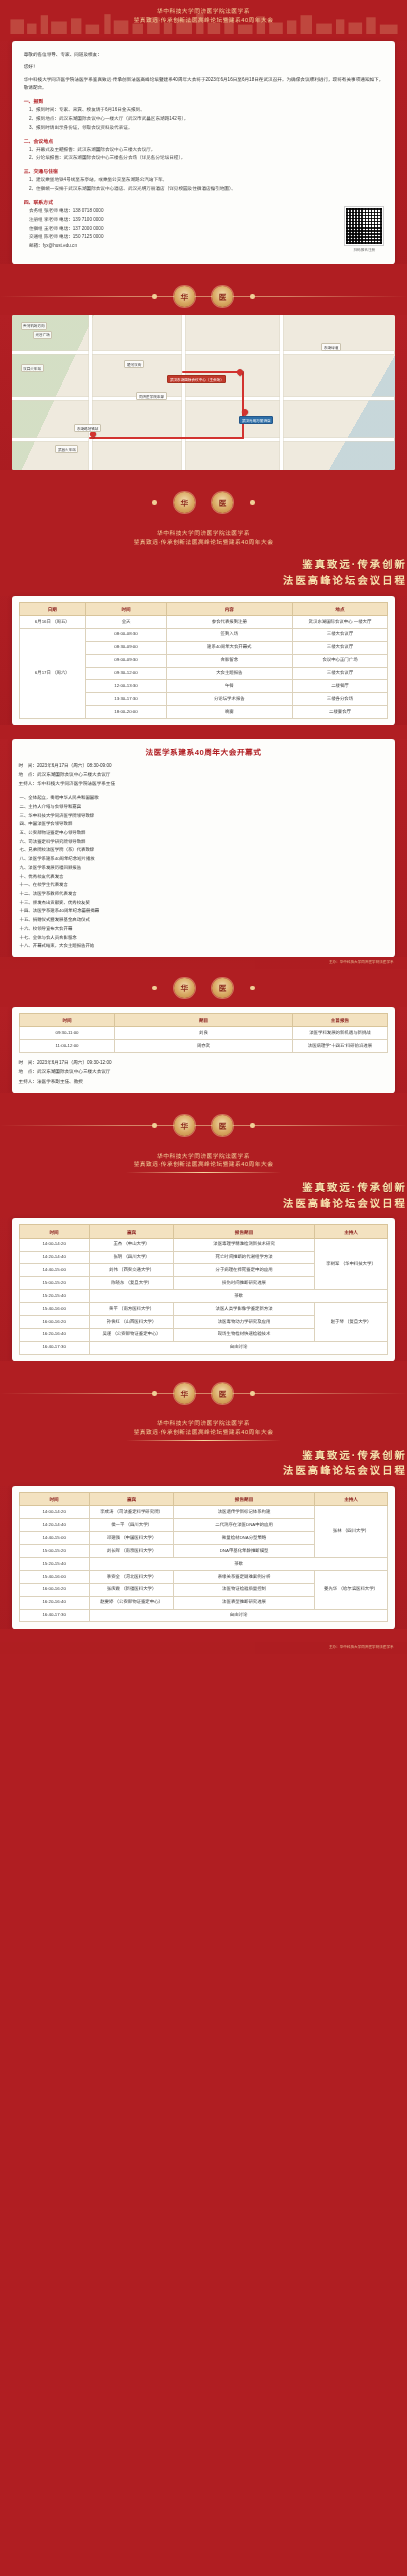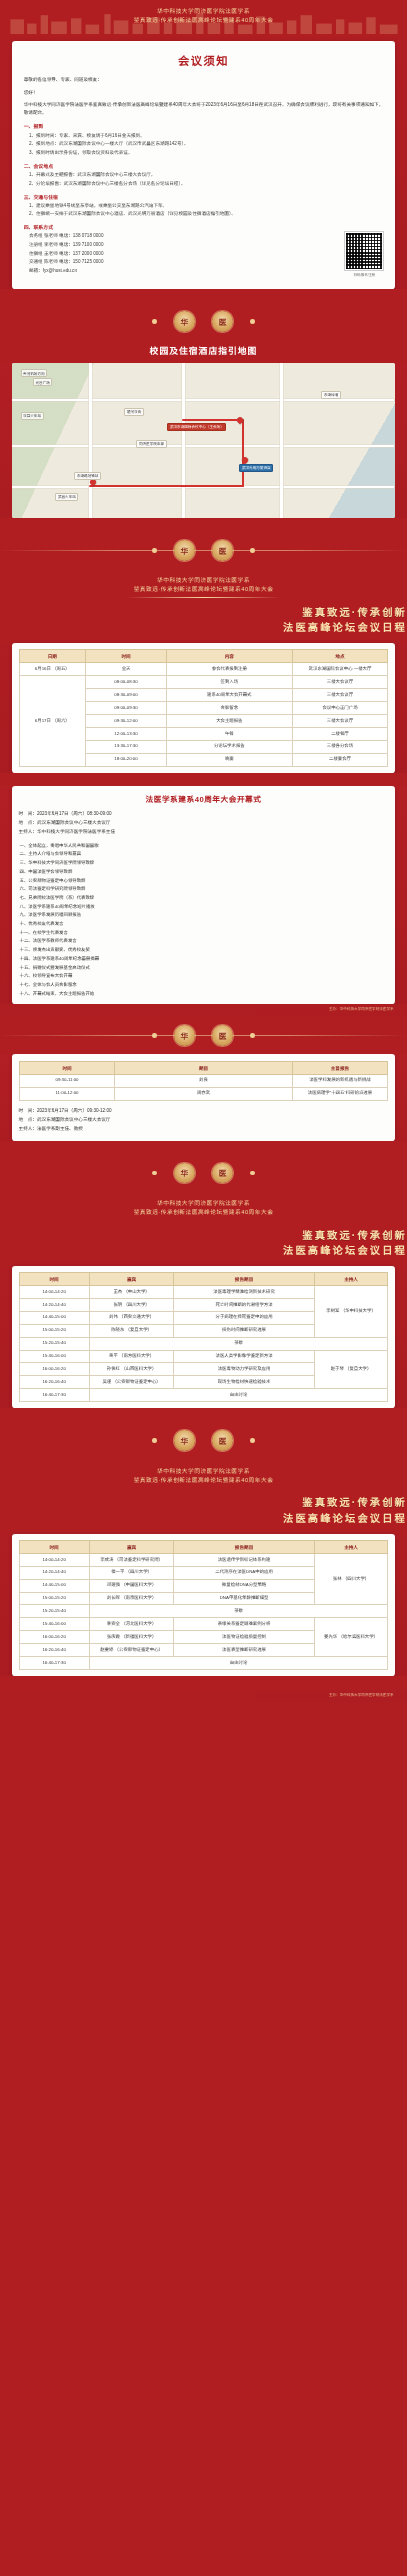--- a/index.html
+++ b/index.html
@@ -305,21 +305,20 @@
       </g>
     </svg>
     <div class="banner-line1">华中科技大学同济医学院法医学系</div>
     <div class="banner-line2">鉴真致远·传承创新法医高峰论坛暨建系40周年大会</div>
     <div class="gold-rule"></div>
   </div>
 
   <div class="pad"></div>
 
   <div class="card">
-    <div class="card-title">会议须知</div>
 
     <p class="notice-p">尊敬的各位领导、专家、同道及校友：</p>
     <p class="notice-p">您好！</p>
     <p class="notice-p">华中科技大学同济医学院法医学系鉴真致远·传承创新法医高峰论坛暨建系40周年大会将于2023年6月16日至6月18日在武汉召开。为确保会议顺利进行，现将有关事项通知如下，敬请配合。</p>
 
     <div class="notice-h">一、报到</div>
     <div class="notice-li">1、报到时间：专家、来宾、校友请于6月16日全天报到。</div>
     <div class="notice-li">2、报到地点：武汉东湖国际会议中心一楼大厅（武汉市武昌区东湖路142号）。</div>
     <div class="notice-li">3、报到时请出示身份证，领取会议资料及代表证。</div>
 
@@ -369,21 +368,20 @@
   <div class="sep">
     <div class="cloudline"></div>
     <div class="dot"></div>
     <div class="emblem">华</div>
     <div class="emblem">医</div>
     <div class="dot"></div>
   </div>
 </div>
 
 <div class="page">
-  <div class="map-title">校园及住宿酒店指引地图</div>
 
   <div class="map-wrap">
     <div class="map-bg"></div>
 
     <div class="road rd-h" style="left:0; top:36px; width:382px;"></div>
     <div class="road rd-h" style="left:0; top:82px; width:382px;"></div>
     <div class="road rd-h" style="left:0; top:123px; width:382px;"></div>
     <div class="road rd-v" style="left:77px; top:0; height:155px;"></div>
     <div class="road rd-v" style="left:170px; top:0; height:155px;"></div>
     <div class="road rd-v" style="left:268px; top:0; height:155px;"></div>

